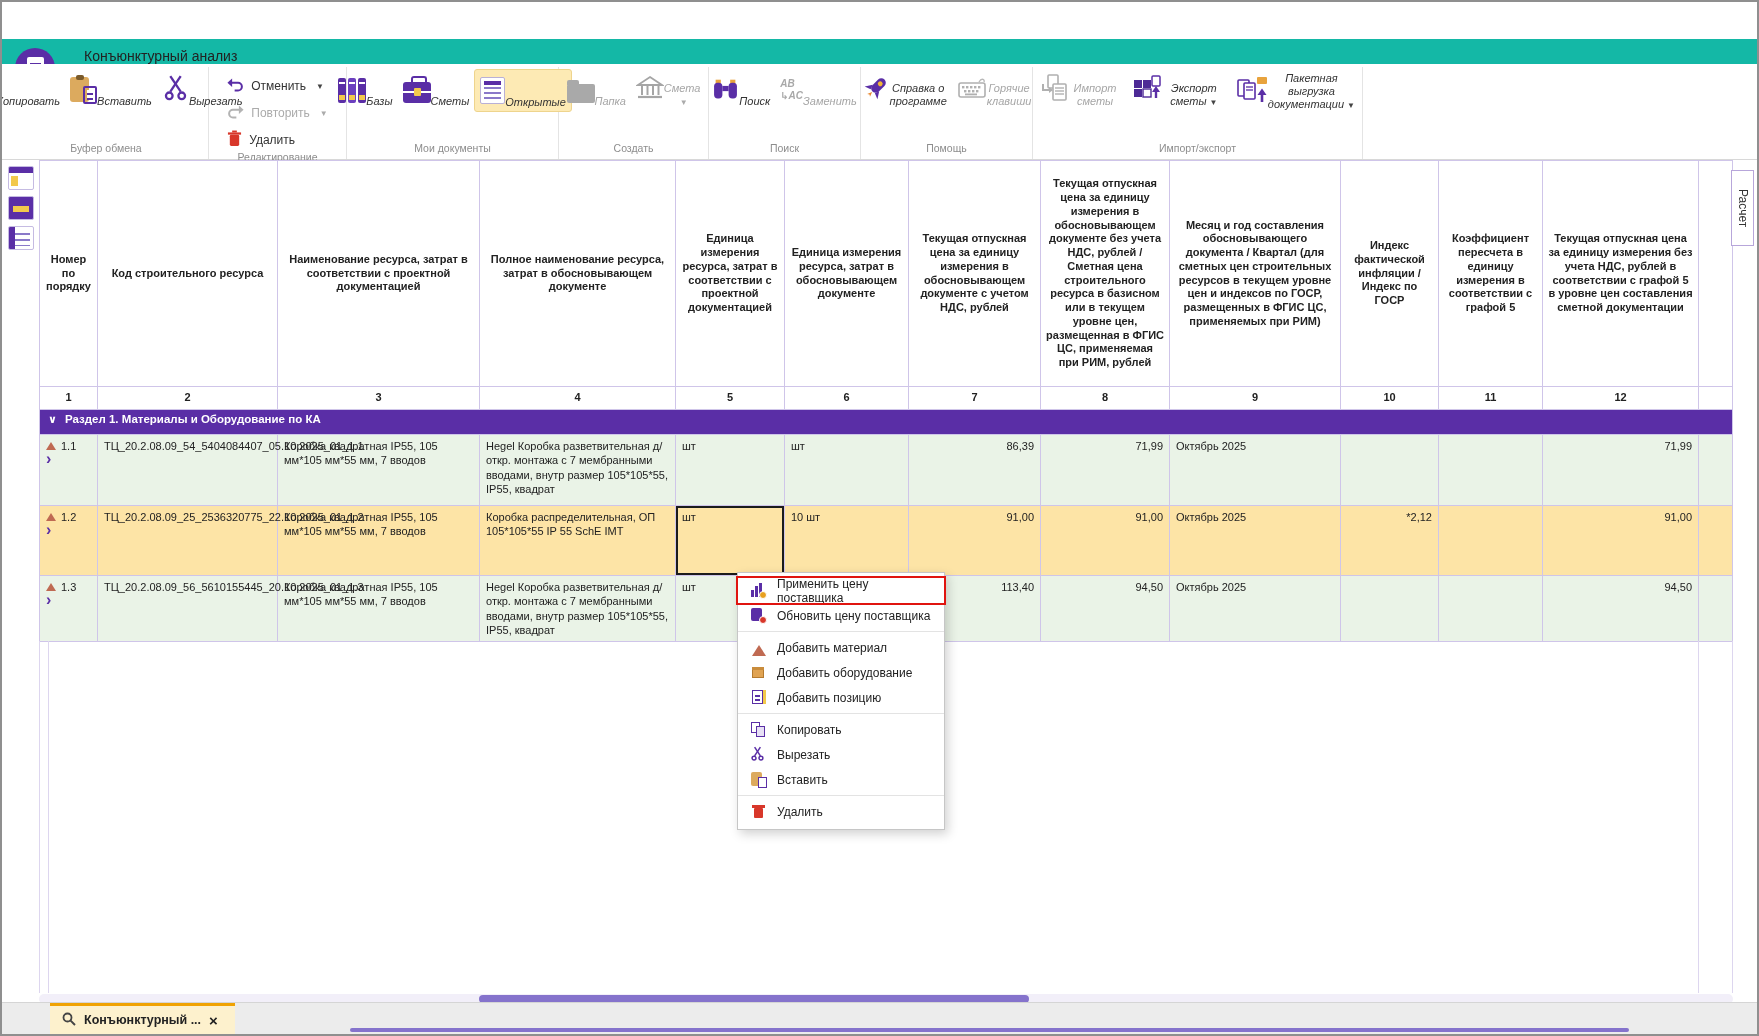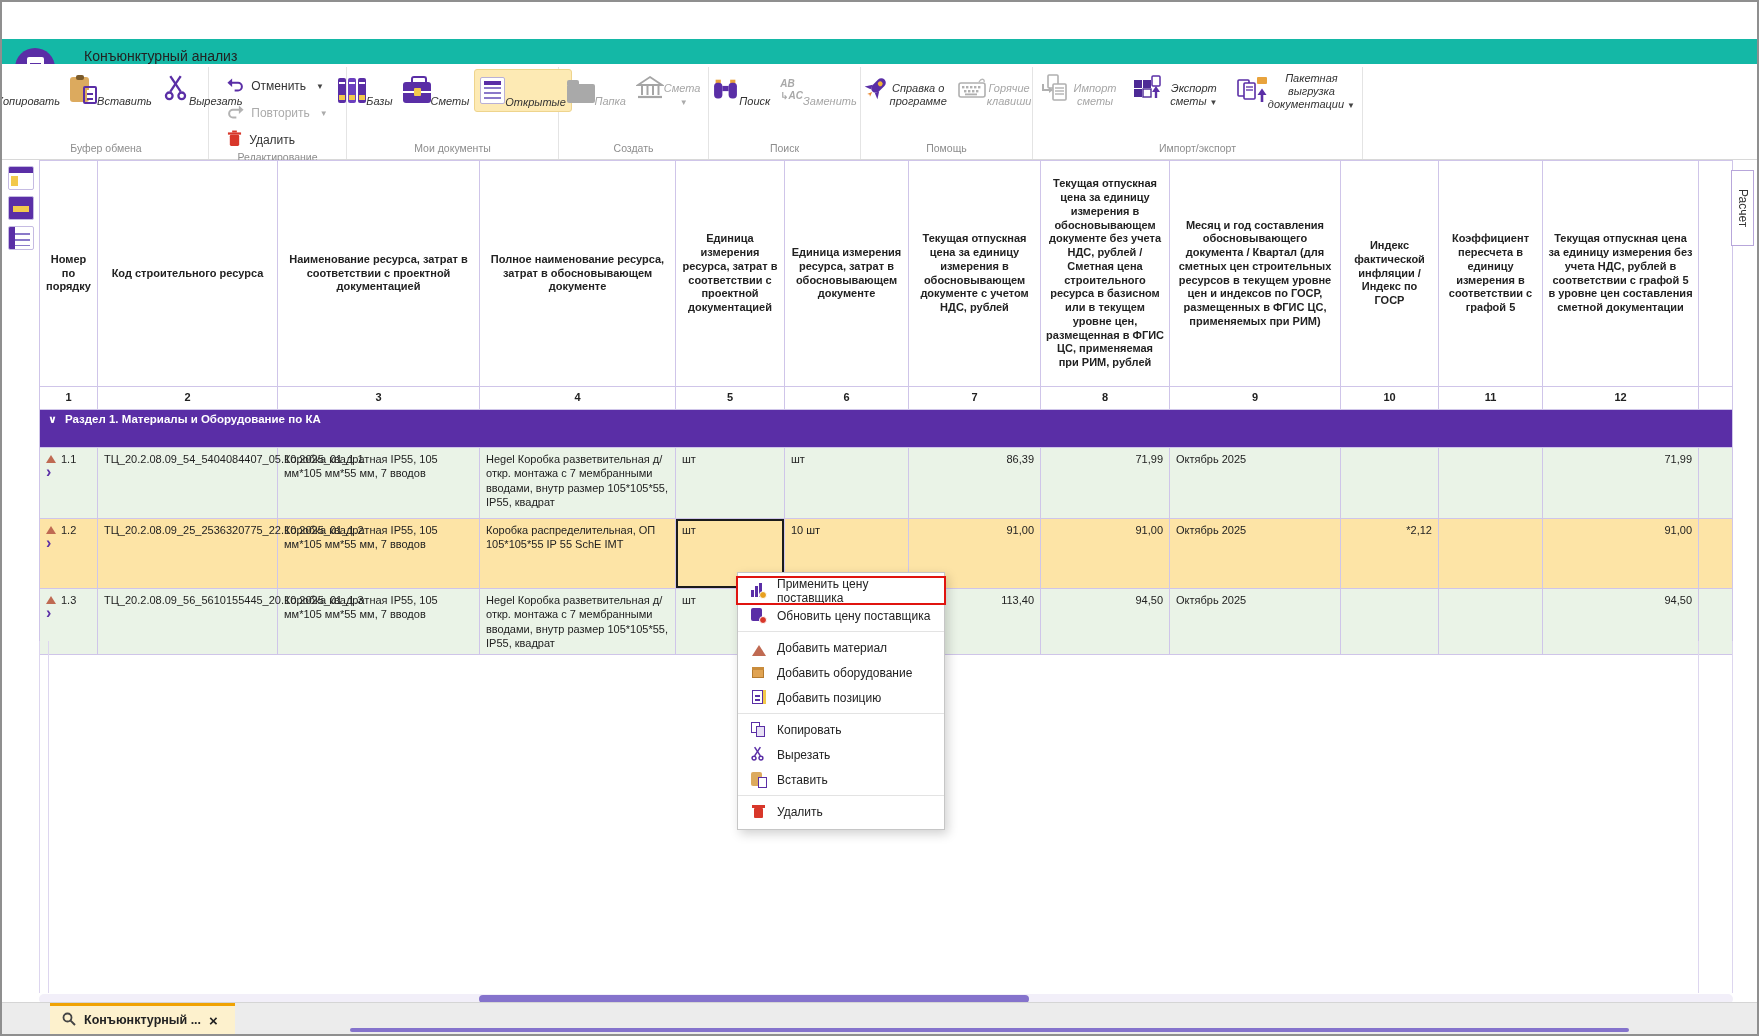--- a/index.html
+++ b/index.html
@@ -443,21 +443,21 @@
           <th>7</th>
           <th>8</th>
           <th>9</th>
           <th>10</th>
           <th>11</th>
           <th>12</th>
           <th></th>
         </tr>
       </thead>
       <tbody>
-        <tr style="height:38px">
+        <tr style="height:25px">
           <td class="section" colspan="13">
             <span class="chev">∨</span><span>Раздел 1. Материалы и Оборудование по КА</span>
           </td>
         </tr>
 
         <tr class="r-green" style="height:71px">
           <td>
               <div class="cell-id">
             <div class="cell-id-top">
                   <span class="warn-tri"></span>

